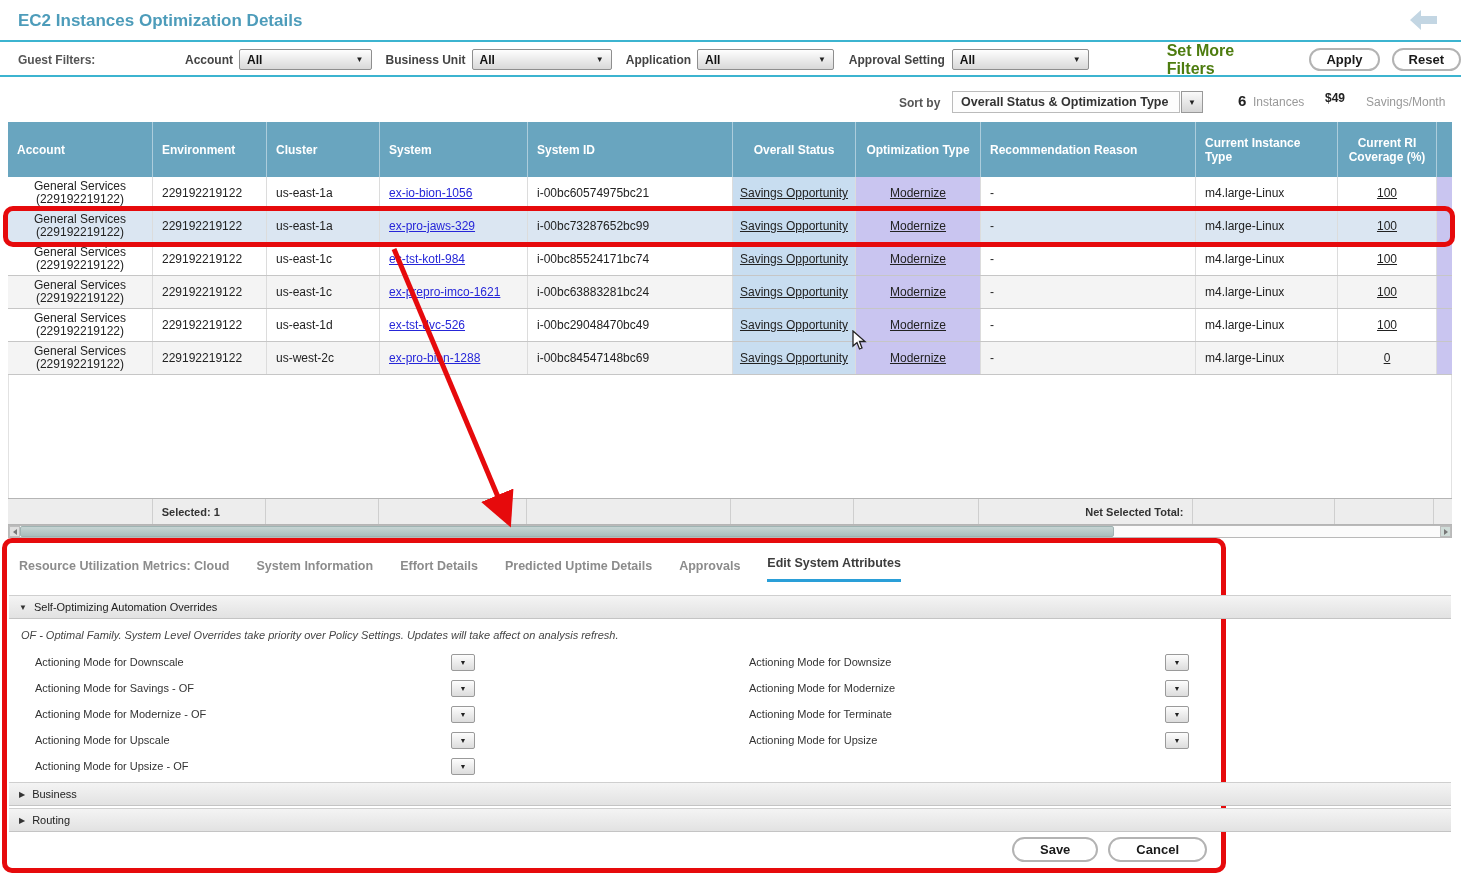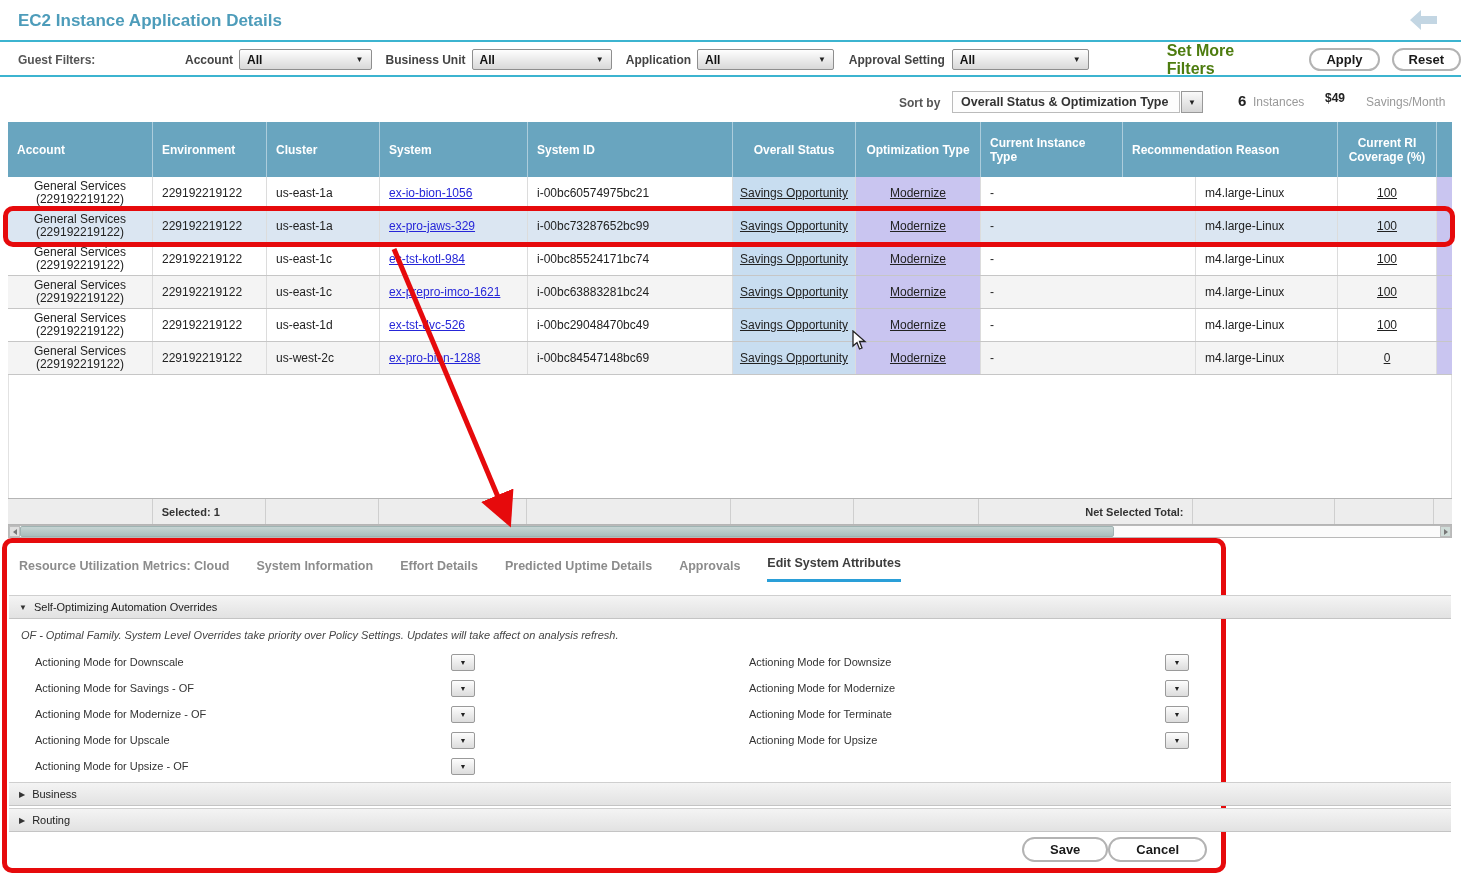--- a/index.html
+++ b/index.html
@@ -78,35 +78,35 @@
   .tab.active { color:#3d3d3d; border-bottom:3px solid #2a9fd8; }
   .acc-bar { position:absolute; left:2px; width:1442px; height:24px; background:linear-gradient(#f4f4f4,#e2e2e2); border-top:1px solid #cfcfcf; border-bottom:1px solid #c4c4c4; display:flex; align-items:center; padding:0 10px; font-size:11px; color:#222; gap:7px; }
   .acc-tri { font-size:8px; color:#333; }
   .panel-note { position:absolute; left:14px; top:86px; font-size:11px; font-style:italic; color:#444; }
   .form-col { position:absolute; top:106px; width:440px; }
   .form-col.left { left:28px;text-align:center; }
   .form-col.right { left:742px; }
   .form-row { height:26px; display:flex; align-items:center; justify-content:space-between; }
   .form-label { font-size:11px; color:#333; }
   .mini-select { width:24px; height:17px; border:1px solid #9a9a9a; background:linear-gradient(#fdfdfd,#dcdcdc); display:flex; align-items:center; justify-content:center; font-size:7px; color:#222; border-radius:2px; }
-  .panel-buttons { position:absolute; right:14px; top:294px; display:flex; gap:0; }
+  .panel-buttons { position:absolute; right:14px; top:294px; display:flex; gap:10px; }
   .panel-buttons .pill-btn { height:25px; padding:0 26px; border-radius:14px; }
 
   
   .row-annotation { position:absolute; left:3px; top:206px; width:1452px; height:41px; border:5px solid #e60a0c; border-radius:10px; pointer-events:none; z-index:40; }
   .arrow-overlay { position:absolute; left:0; top:0; width:1461px; height:877px; pointer-events:none; z-index:41; }
   .cursor-overlay { position:absolute; left:852px; top:330px; pointer-events:none; z-index:45; }
 </style>
 </head>
 <body>
 
 <div class="page">
 
   <div class="app-header">
-    <div class="page-title">EC2 Instance Application Details</div>
+    <div class="page-title">EC2 Instances Optimization Details</div>
     <div class="back-icon">
       <svg width="30" height="24" viewBox="0 0 30 24">
           <path d="M12 2 L12 8 L28 8 L28 16 L12 16 L12 22 L1 12 Z" fill="#c3d6e3"></path>
         </svg>
     </div>
   </div>
 
   <div class="filter-bar">
     <span class="guest-filters-label">Guest Filters:</span>
     <span class="flabel" style="margin-left:185px;">Account</span>
@@ -148,22 +148,22 @@
 
   <div class="grid">
     <div class="tr thead">
       <div class="th c-account">Account</div>
       <div class="th c-env">Environment</div>
       <div class="th c-cluster">Cluster</div>
       <div class="th c-system">System</div>
       <div class="th c-sysid">System ID</div>
       <div class="th c-status center">Overall Status</div>
       <div class="th c-opt center">Optimization Type</div>
+      <div class="th c-reason">Recommendation Reason</div>
       <div class="th c-itype">Current Instance Type</div>
-      <div class="th c-reason">Recommendation Reason</div>
       <div class="th c-ri center">Current RI Coverage (%)</div>
       <div class="th c-sliver col-sliver"></div>
     </div>
 
     <div class="tr row">
       <div class="td c-account acct-cell">
           <span>General Services</span>
           <span>(229192219122)</span>
         </div>
       <div class="td c-env">229192219122</div>

